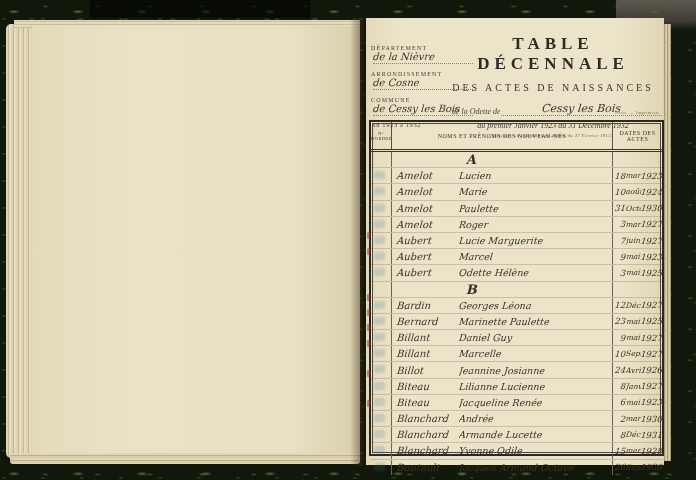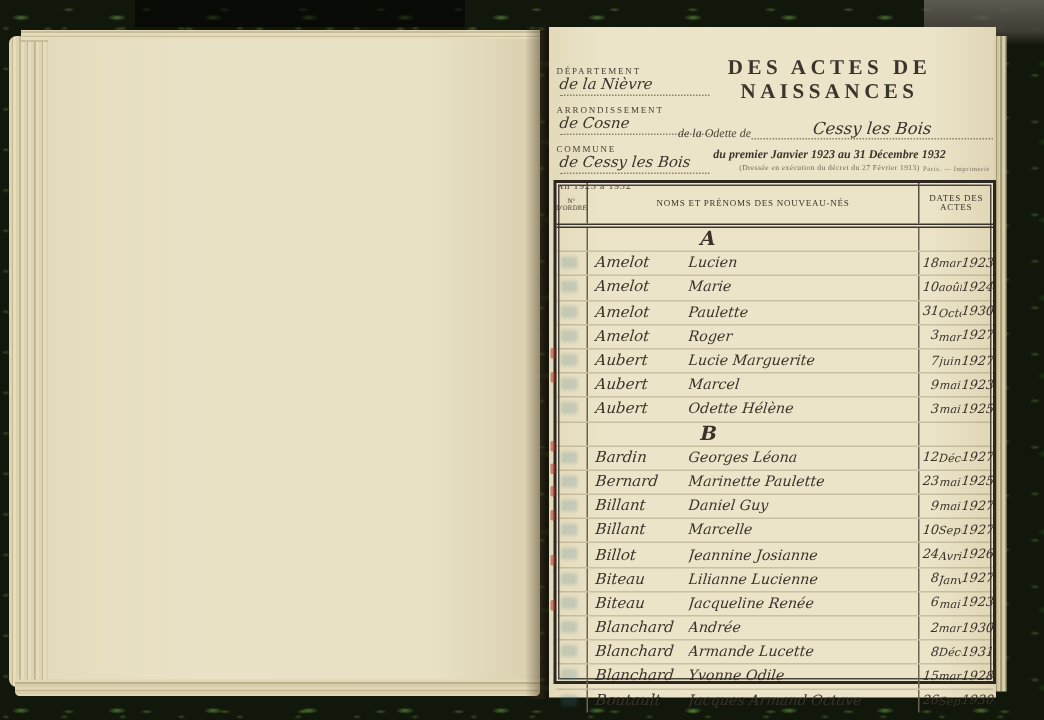--- a/index.html
+++ b/index.html
@@ -49,26 +49,26 @@
     padding-bottom:1px;min-height:11px;}
   .years{font-size:6.5px;letter-spacing:.6px;color:#443e34;margin-top:5px;}
 
   
   .hw{font-family:"DejaVu Serif", serif;font-style:italic;color:#3a322a;
       display:inline-block;transform:skewX(-6deg);}
 
   
   .titleblock{position:absolute;left:78px;top:12px;right:2px;text-align:center;}
   .t1{font-size:17px;font-weight:bold;letter-spacing:5px;color:#2e2a24;margin-top:4px;}
-  .t2{font-size:14px;font-weight:bold;letter-spacing:3px;color:#3a342c;margin-top:8px;}
+  .t2{font-size:10px;font-weight:normal;letter-spacing:3px;color:#3a342c;margin-top:8px;}
   .commune-line{display:flex;align-items:flex-end;margin:9px 0 0 8px;font-size:8px;}
   .commune-line .cl-lbl{font-style:italic;color:#4a443a;white-space:nowrap;}
   .commune-line .cl-val{flex:1;border-bottom:1px dotted #8a7f63;text-align:center;
     font-size:11px;padding-bottom:0;}
-  .range-line{font-size:8px;font-weight:bold;font-style:italic;color:#3a342c;margin-top:5px;}
+  .range-line{font-size:8px;font-weight:normal;font-style:italic;color:#3a342c;margin-top:5px;}
   .decree-line{font-size:5px;color:#6a6252;margin-top:3px;letter-spacing:.3px;}
   .imprint{position:absolute;right:4px;top:92px;font-size:4.5px;color:#7a7160;letter-spacing:.4px;}
 
   
   .tbl{position:absolute;left:3px;top:102px;width:291px;height:332px;
     border:2px solid #2c2720;box-shadow:0 0 0 1px #ece4c9 inset, 0 0 0 2px #4a443a inset;
     background:transparent;display:flex;flex-direction:column;}
   .thead{display:flex;height:27px;border-bottom:3px double #3a342c;align-items:stretch;flex:none;}
   .c-ord{width:20px;flex:none;border-right:1px solid #56503f;display:flex;flex-direction:column;
     align-items:center;justify-content:center;}
@@ -120,20 +120,21 @@
       <div class="lbl">DÉPARTEMENT</div>
       <div class="val"><span class="hw">de la Nièvre</span></div>
       <div class="lbl">ARRONDISSEMENT</div>
       <div class="val"><span class="hw">de Cosne</span></div>
       <div class="lbl">COMMUNE</div>
       <div class="val"><span class="hw">de Cessy les Bois</span></div>
       <div class="years">An 1923 à 1932</div>
     </div>
 
     <div class="titleblock">
+      <div class="t1">TABLE DÉCENNALE</div>
       <div class="t2">DES ACTES DE NAISSANCES</div>
       <div class="commune-line">
         <span class="cl-lbl">de la Odette de</span>
         <span class="cl-val"><span class="hw">Cessy les Bois</span></span>
       </div>
       <div class="range-line">du premier Janvier 1923 au 31 Décembre 1932</div>
       <div class="decree-line">(Dressée en exécution du décret du 27 Février 1913)</div>
     </div>
     <div class="imprint">Paris. — Imprimerie</div>
 

